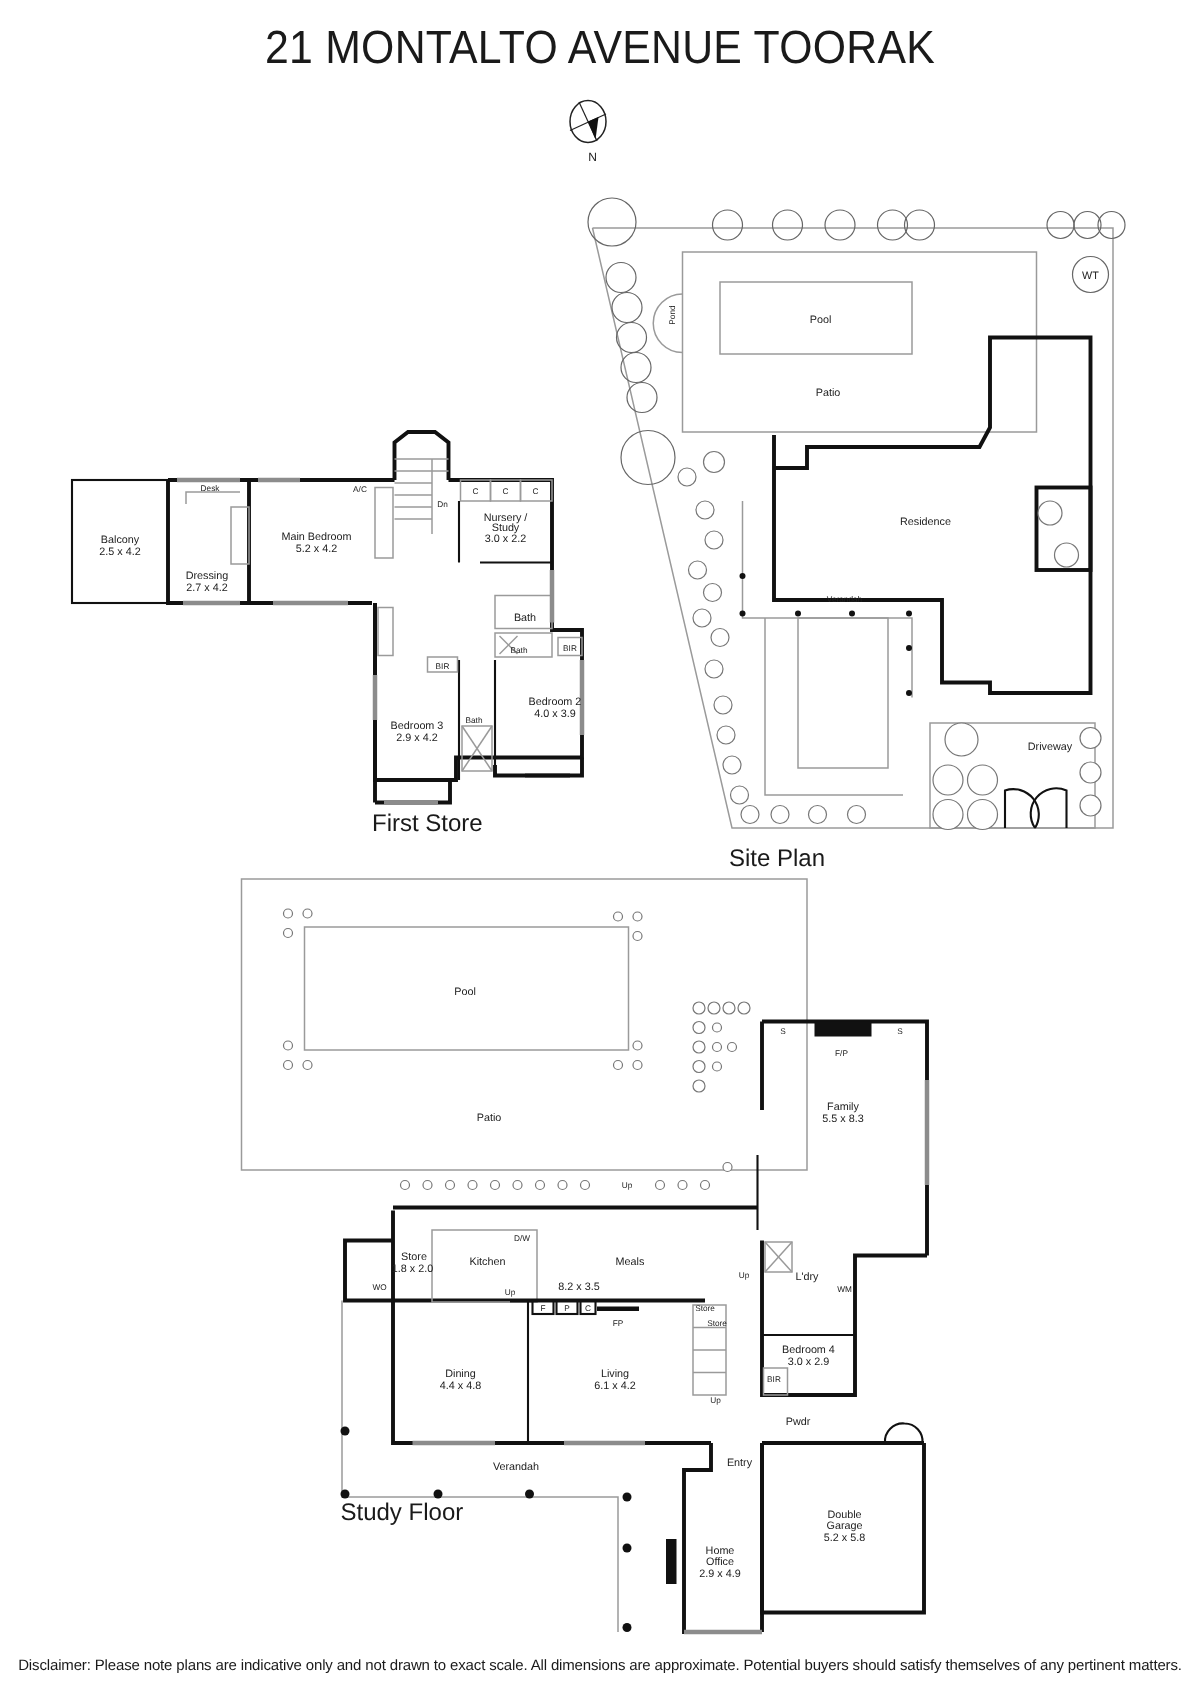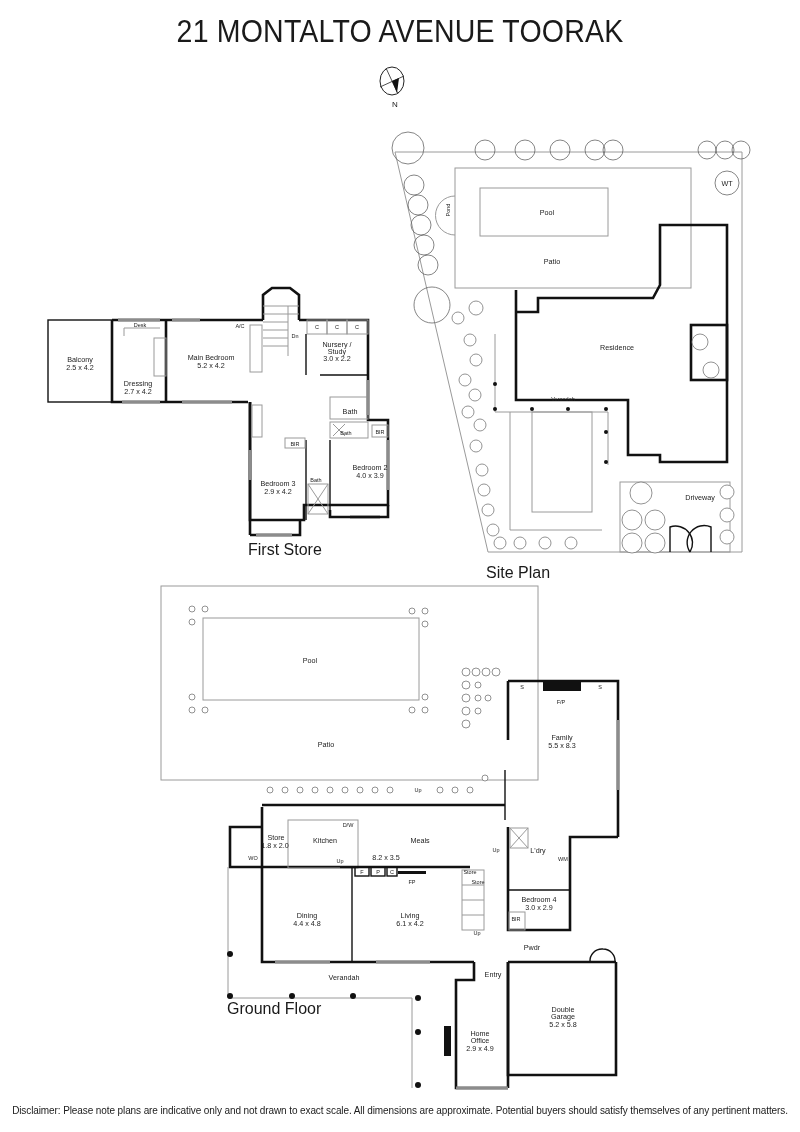--- a/index.html
+++ b/index.html
@@ -351,15 +351,15 @@
       <text x="418" y="792" class="sl">Up</text>
       <text x="340" y="863" class="sl">Up</text>
       <text x="477" y="935" class="sl">Up</text>
       <text x="496" y="852" class="sl">Up</text>
     </g>
   </g>
 </svg>
 
 <div class="plan-label" style="left:248px; top:541px;">First Store</div>
 <div class="plan-label" style="left:486px; top:564px;">Site Plan</div>
-<div class="plan-label" style="left:227px; top:1000px;">Ground Floor</div>
+<div class="plan-label" style="left:227px; top:1000px;">Study Floor</div>
 
 <div class="disclaimer">Disclaimer: Please note plans are indicative only and not drawn to exact scale. All dimensions are approximate. Potential buyers should satisfy themselves of any pertinent matters.</div>
 
 </body></html>

